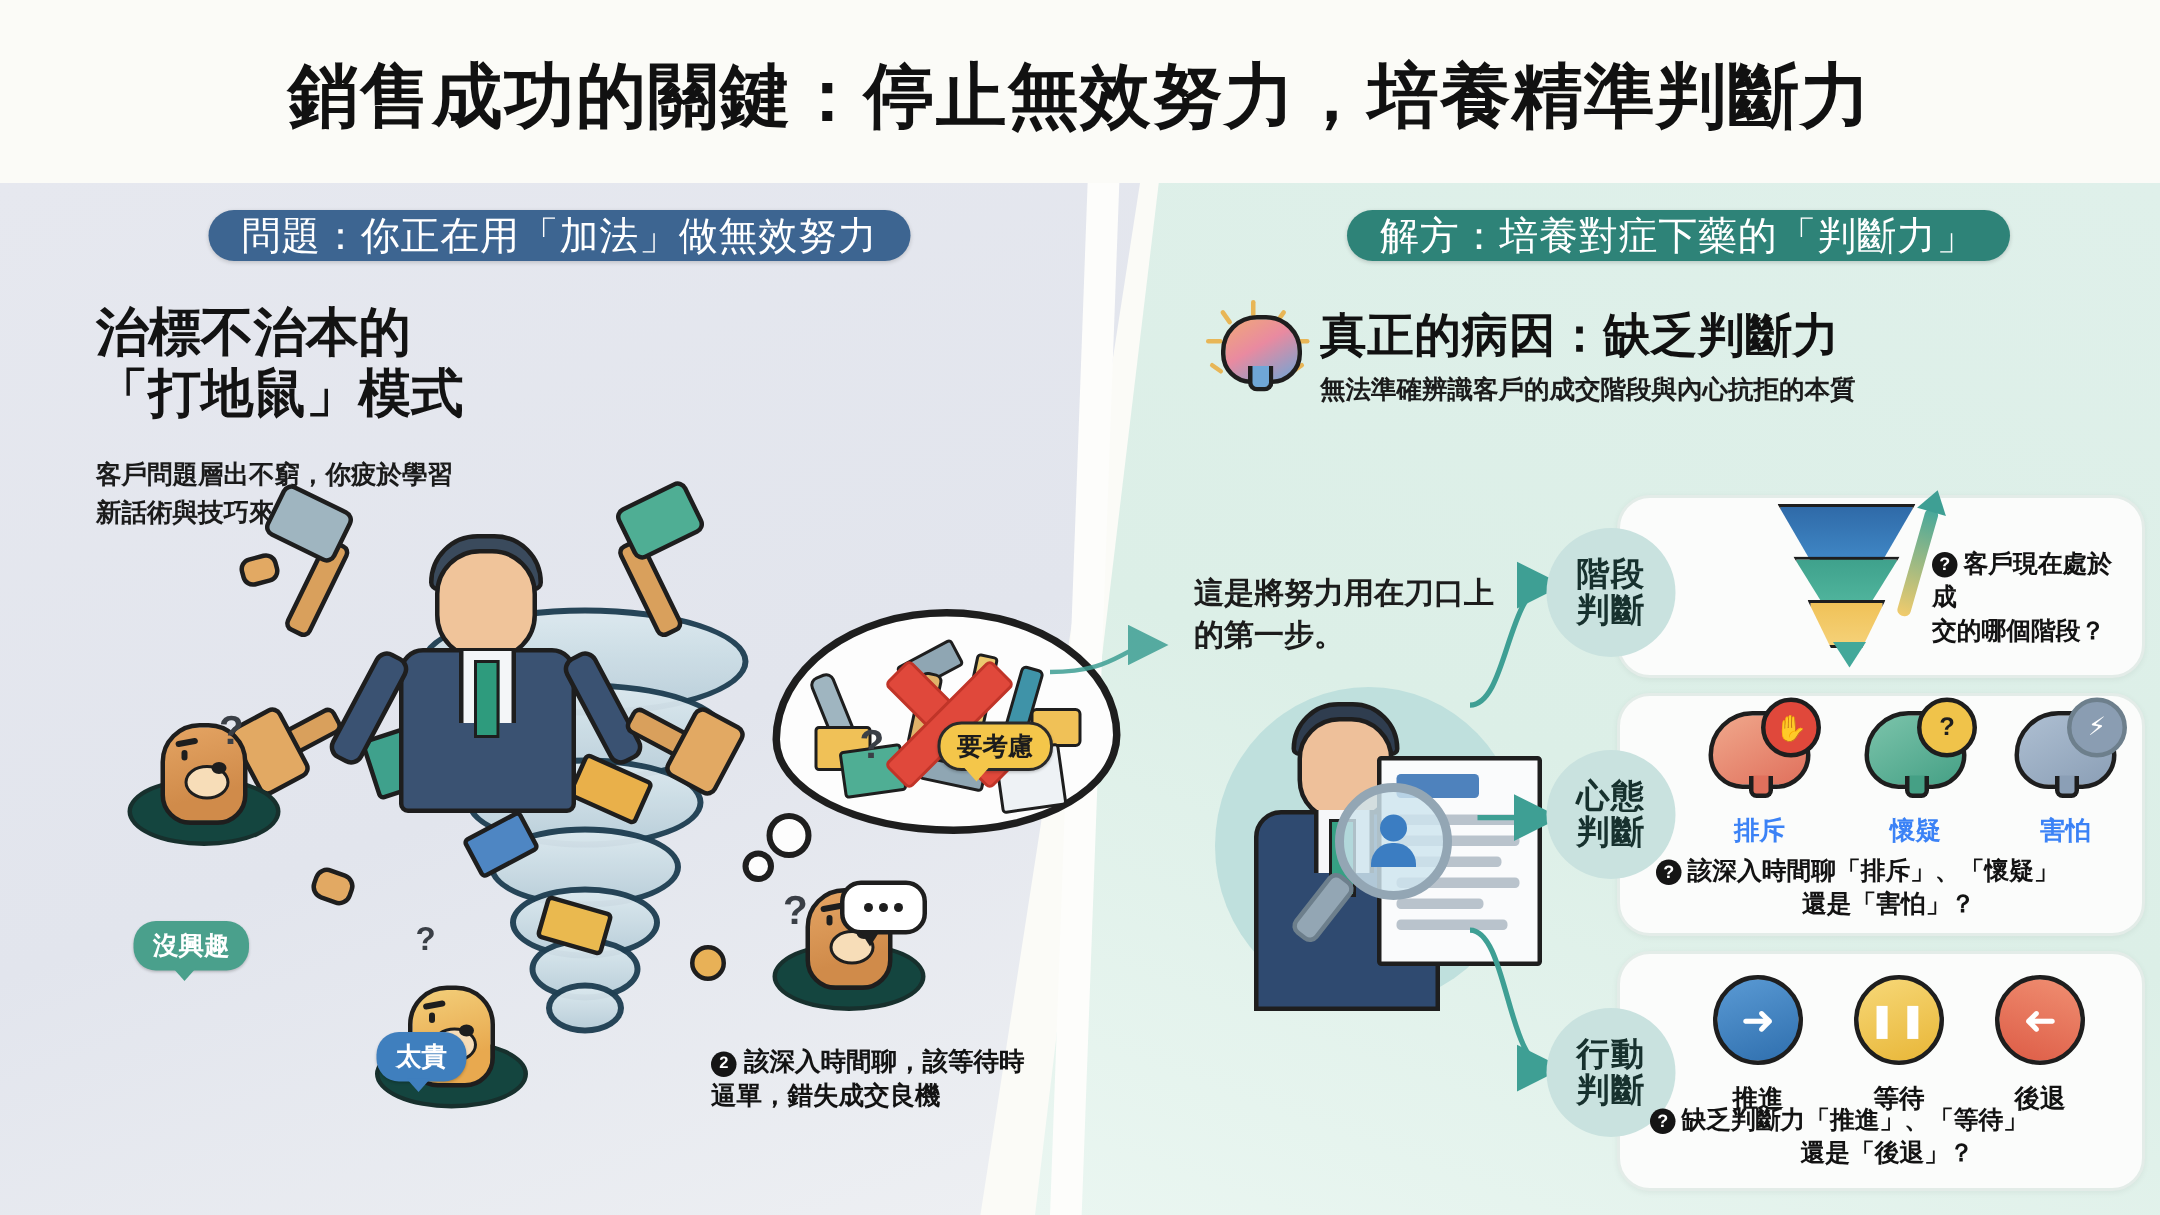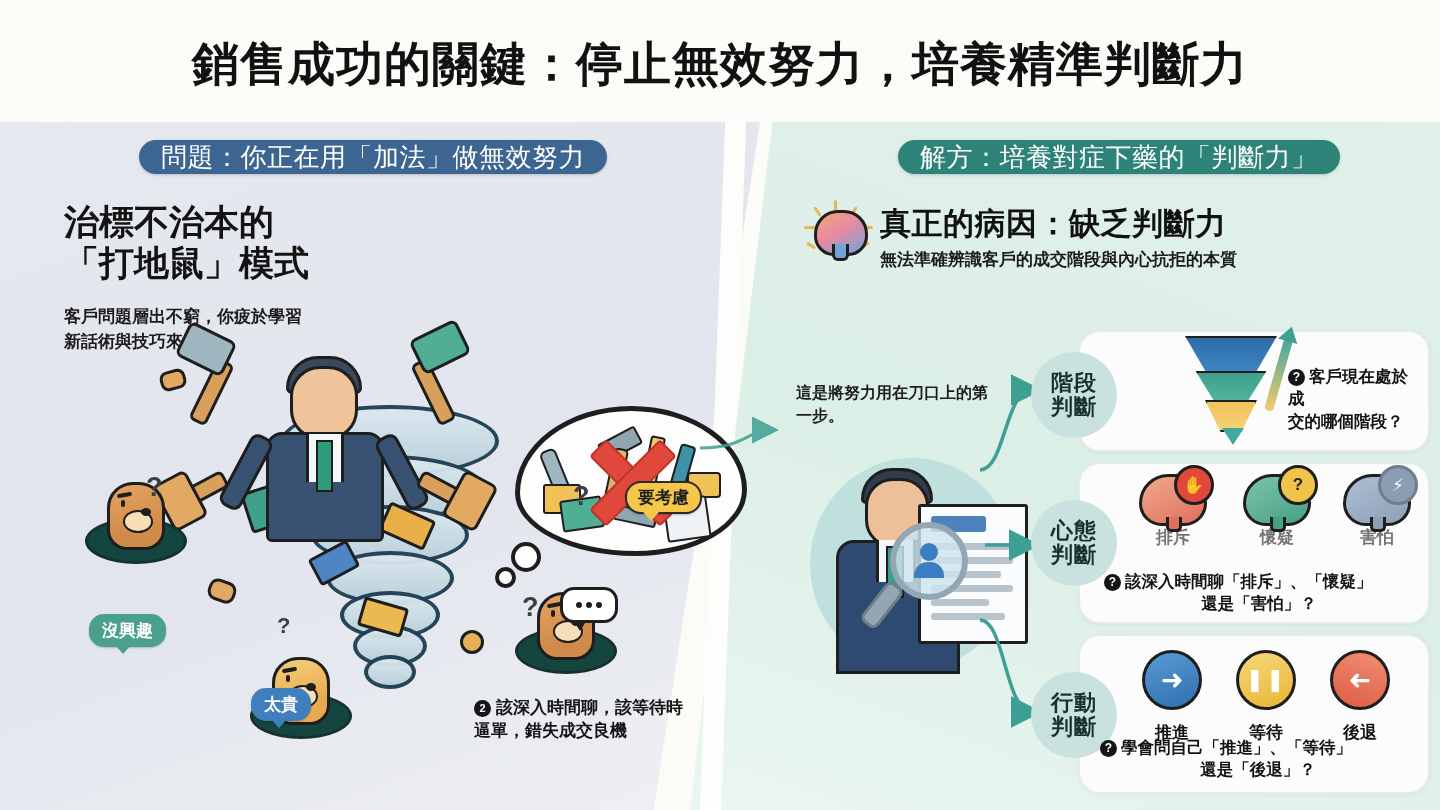--- a/index.html
+++ b/index.html
@@ -222,21 +222,21 @@
   #right-subheading{
     position:absolute;top:248px;left:880px;
     font-size:17px;font-weight:bold;color:#1b1b1b;white-space:nowrap;
   }
   #ask-heading{
     position:absolute;top:305px;left:796px;width:215px;
     font-size:28px;font-weight:bold;color:#111;line-height:1.2;letter-spacing:.5px;
   }
   #ask-sub{
     position:absolute;top:382px;left:796px;width:205px;
-    font-size:16px;font-weight:bold;color:#1c1c1c;line-height:1.42;
+    font-size:20px;font-weight:bold;color:#1c1c1c;line-height:1.42;
   }
 
   
   #person{position:absolute;top:440px;left:810px;width:215px;height:250px;}
   #person .circlebg{
     position:absolute;left:0;top:18px;width:205px;height:212px;border-radius:50%;
     background:#bfe0dd;
   }
   #person .head{
     position:absolute;left:55px;top:38px;width:58px;height:64px;border-radius:28px;
@@ -337,21 +337,21 @@
   
   .mini{position:absolute;width:78px;text-align:center;}
   .mini .blob{
     position:relative;margin:0 auto;width:62px;height:46px;border-radius:31px 31px 24px 24px;
     border:3px solid #1e1e1e;
   }
   .mini .stem{
     position:absolute;left:24px;top:40px;width:10px;height:12px;border-radius:0 0 5px 5px;
     border:3px solid #1e1e1e;border-top:none;
   }
-  .mini .lbl{margin-top:0;font-size:17px;font-weight:bold;color:#737373;}
+  .mini .lbl{margin-top:16px;font-size:17px;font-weight:bold;color:#3b82f6;}
   .tag{
     position:absolute;right:-10px;top:-12px;width:34px;height:34px;border-radius:50%;
     border:3px solid #1e1e1e;display:flex;align-items:center;justify-content:center;
     font-size:17px;font-weight:bold;color:#fff;
   }
   #mini-1{top:474px;left:1134px;}
   #mini-2{top:474px;left:1238px;}
   #mini-3{top:474px;left:1338px;}
 
   
@@ -602,17 +602,17 @@
   </div>
   <div class="act" id="act-2">
     <div class="circ" style="background:linear-gradient(160deg,#f7d878,#e8b637);font-size:22px;letter-spacing:2px;">❚❚</div>
     <div class="lbl">等待</div>
   </div>
   <div class="act" id="act-3">
     <div class="circ" style="background:linear-gradient(160deg,#f08f72,#dd5c46);transform:scaleX(-1);">➜</div>
     <div class="lbl">後退</div>
   </div>
   <div class="q-line" style="top:736px;left:1100px;width:316px;">
-    <span class="qm">?</span><span>學會問自己「推進」、「等待」</span>
+    <span class="qm">?</span><span>缺乏判斷力「推進」、「等待」</span>
     <div style="text-align:center;">還是「後退」？</div>
   </div>
 
 </div>
 
 </body></html>

